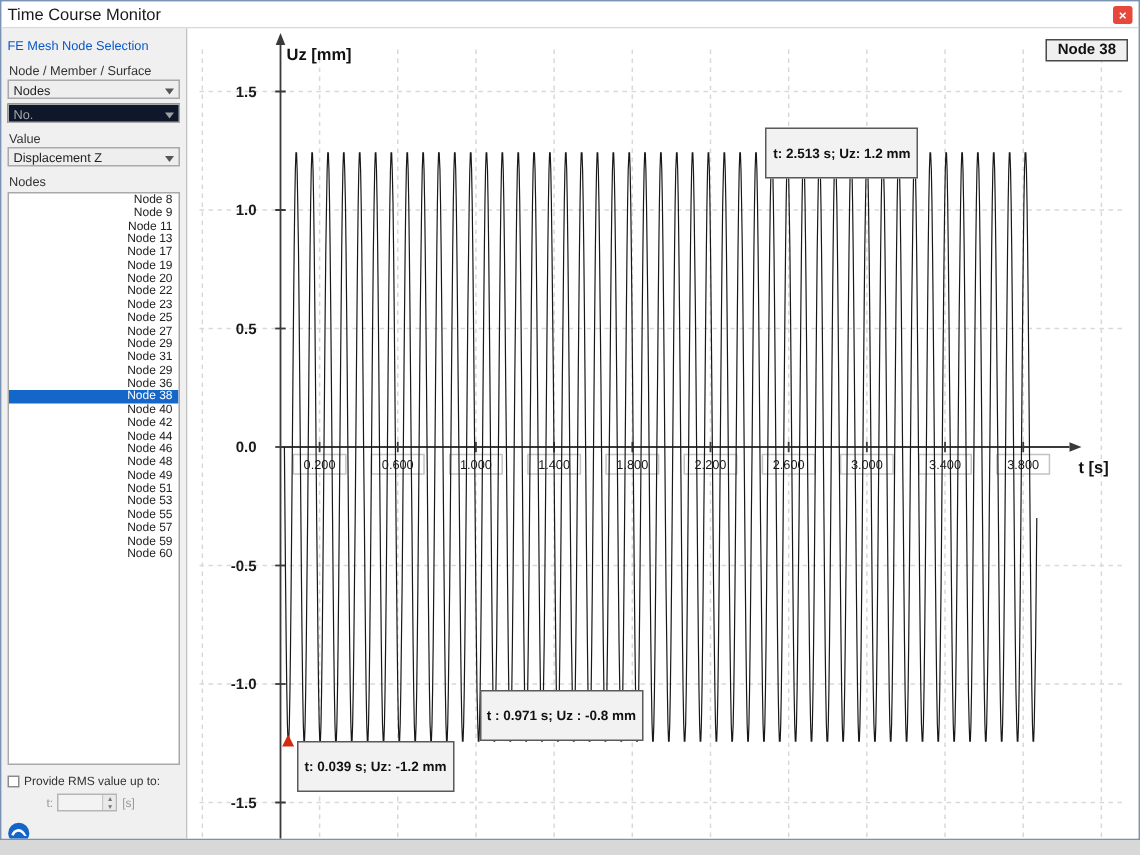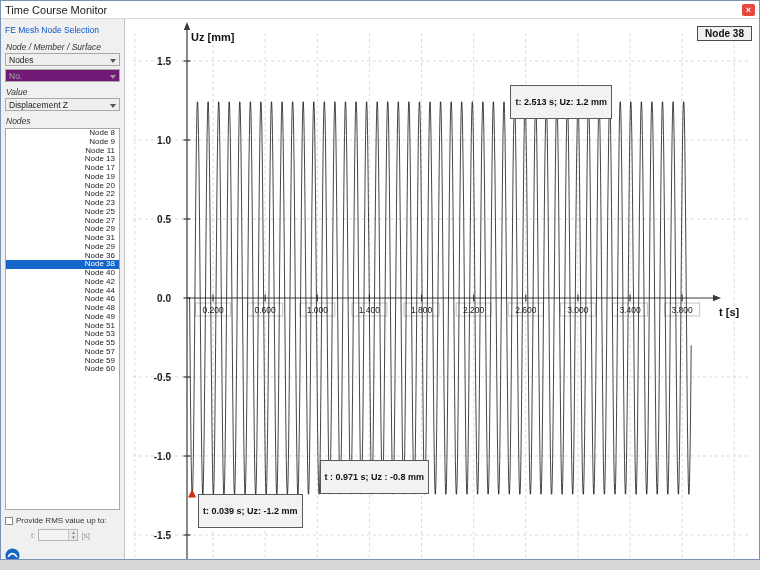--- a/index.html
+++ b/index.html
@@ -7,24 +7,24 @@
   body{font-family:"Liberation Sans",sans-serif;}
   .window{width:760px;height:560px;border:1px solid #7a93b4;background:#f0f0f0;overflow:hidden;position:relative;}
   .titlebar{height:18px;background:#ffffff;border-bottom:1px solid #d9d9d9;display:flex;align-items:center;padding:0 4px;}
   .title{font-size:11px;color:#1a1a1a;flex:1;}
   .close-btn{width:13px;height:12px;background:#e8473b;border-radius:2px;color:#fff;font-size:9px;line-height:12px;text-align:center;font-weight:bold;cursor:pointer;}
   .body{display:flex;height:550px;}
 
   
   .sidebar{width:124px;background:#f0f0f0;border-right:1px solid #c2c2c2;padding:6px 4px 2px 4px;font-size:9px;display:flex;flex-direction:column;}
   .section-title{color:#0a57c8;font-size:8.5px;white-space:nowrap;margin-bottom:5px;}
-  .field-label{font-size:8.5px;color:#333;margin:2px 0 1px 1px;font-style:italic;}
+  .field-label{font-size:8.5px;color:#333;margin:2px 0 1px 1px;}
   .combo{height:13px;background:#eeeeee;border:1px solid #a9a9a9;display:flex;align-items:center;padding:0 3px;font-size:8.5px;color:#222;position:relative;margin-bottom:3px;}
   .combo .arrow{position:absolute;right:3px;top:4.5px;width:0;height:0;border-left:3px solid transparent;border-right:3px solid transparent;border-top:4px solid #555;}
-  .combo.disabled{color:#a8a8a8;background:#701a75;}
+  .combo.disabled{color:#a8a8a8;background:#0f172a;}
   .combo.disabled .arrow{border-top-color:#a0a0a0;}
   .listbox{background:#fff;border:1px solid #a9a9a9;height:382px;overflow:hidden;margin-top:1px;}
   .node-item{height:8.75px;line-height:8.9px;font-size:8px;text-align:right;padding-right:4px;color:#222;white-space:nowrap;}
   .node-item.selected{background:#1466c8;color:#fff;}
   .rms-row{display:flex;align-items:center;margin-top:6px;gap:3px;}
   .checkbox{width:8px;height:8px;border:1px solid #8a8a8a;background:#fff;flex:none;}
   .rms-label{font-size:8px;color:#333;white-space:nowrap;}
   .t-row{display:flex;align-items:center;margin-top:4px;gap:3px;padding-left:26px;}
   .t-label,.unit-label{font-size:8px;color:#9a9a9a;}
   .spin-input{width:40px;height:12px;border:1px solid #b5b5b5;background:#f3f3f3;display:flex;}

